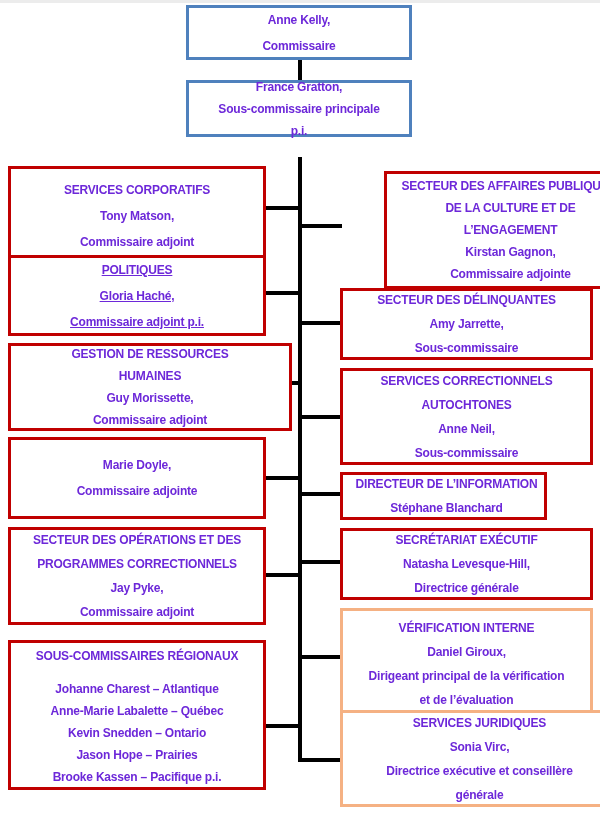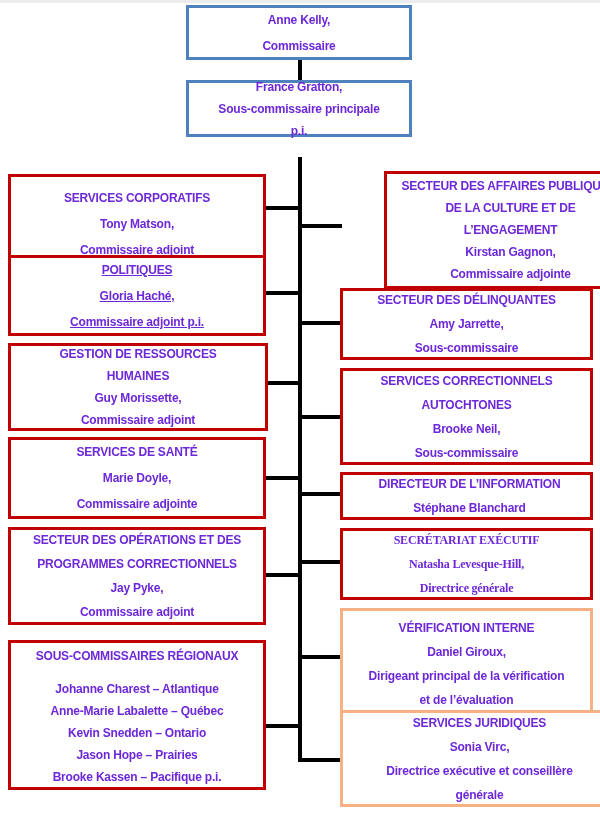--- a/index.html
+++ b/index.html
@@ -75,41 +75,40 @@
       <div class="line">Anne Kelly,</div>
       <div class="line">Commissaire</div>
     </div>
 
   <div class="node blue lh22" style="left:186px; top:80px; width:226px; height:57px;">
       <div class="line">France Gratton,</div>
       <div class="line">Sous-commissaire principale</div>
       <div class="line">p.i.</div>
     </div>
 
-  <div class="node red" style="left:8px; top:174px; width:258px; height:100px;">
+  <div class="node red" style="left:8px; top:166px; width:258px; height:100px;">
       <div class="line">SERVICES CORPORATIFS</div>
       <div class="line">Tony Matson,</div>
       <div class="line">Commissaire adjoint</div>
     </div>
 
   <div class="node red" style="left:8px; top:255px; width:258px; height:81px;text-decoration:underline;">
       <div class="line">POLITIQUES</div>
       <div class="line">Gloria Haché,</div>
       <div class="line">Commissaire adjoint p.i.</div>
     </div>
 
-  <div class="node red lh22" style="left:8px; top:343px; width:260px; height:88px;">
+  <div class="node red lh22" style="left:8px; top:343px; width:284px; height:88px;">
       <div class="line">GESTION DE RESSOURCES</div>
       <div class="line">HUMAINES</div>
       <div class="line">Guy Morissette,</div>
       <div class="line">Commissaire adjoint</div>
     </div>
 
   <div class="node red" style="left:8px; top:437px; width:258px; height:82px;">
-      <div class="line">SERVICES DE SANTÉ</div>
       <div class="line">Marie Doyle,</div>
       <div class="line">Commissaire adjointe</div>
     </div>
 
   <div class="node red lh24" style="left:8px; top:527px; width:258px; height:98px;">
       <div class="line">SECTEUR DES OPÉRATIONS ET DES</div>
       <div class="line">PROGRAMMES CORRECTIONNELS</div>
       <div class="line">Jay Pyke,</div>
       <div class="line">Commissaire adjoint</div>
     </div>
@@ -133,30 +132,30 @@
 
   <div class="node red lh24" style="left:340px; top:288px; width:253px; height:72px;">
       <div class="line">SECTEUR DES DÉLINQUANTES</div>
       <div class="line">Amy Jarrette,</div>
       <div class="line">Sous-commissaire</div>
     </div>
 
   <div class="node red lh24" style="left:340px; top:368px; width:253px; height:97px;text-align:right;">
       <div class="line">SERVICES CORRECTIONNELS</div>
       <div class="line">AUTOCHTONES</div>
-      <div class="line">Brooke Neil,</div>
+      <div class="line">Anne Neil,</div>
       <div class="line">Sous-commissaire</div>
     </div>
 
-  <div class="node red lh24" style="left:340px; top:472px; width:253px; height:48px;padding-left:6px;">
+  <div class="node red lh24" style="left:340px; top:472px; width:207px; height:48px;padding-left:6px;">
       <div class="line">DIRECTEUR DE L’INFORMATION</div>
       <div class="line">Stéphane Blanchard</div>
     </div>
 
-  <div class="node red lh24" style="left:340px; top:528px; width:253px; height:72px;font-family:Liberation Serif, serif;">
+  <div class="node red lh24" style="left:340px; top:528px; width:253px; height:72px;">
       <div class="line">SECRÉTARIAT EXÉCUTIF</div>
       <div class="line">Natasha Levesque-Hill,</div>
       <div class="line">Directrice générale</div>
     </div>
 
   <div class="node orange lh24" style="left:340px; top:608px; width:253px; height:111px;">
       <div class="line">VÉRIFICATION INTERNE</div>
       <div class="line">Daniel Giroux,</div>
       <div class="line">Dirigeant principal de la vérification</div>
       <div class="line">et de l’évaluation</div>

